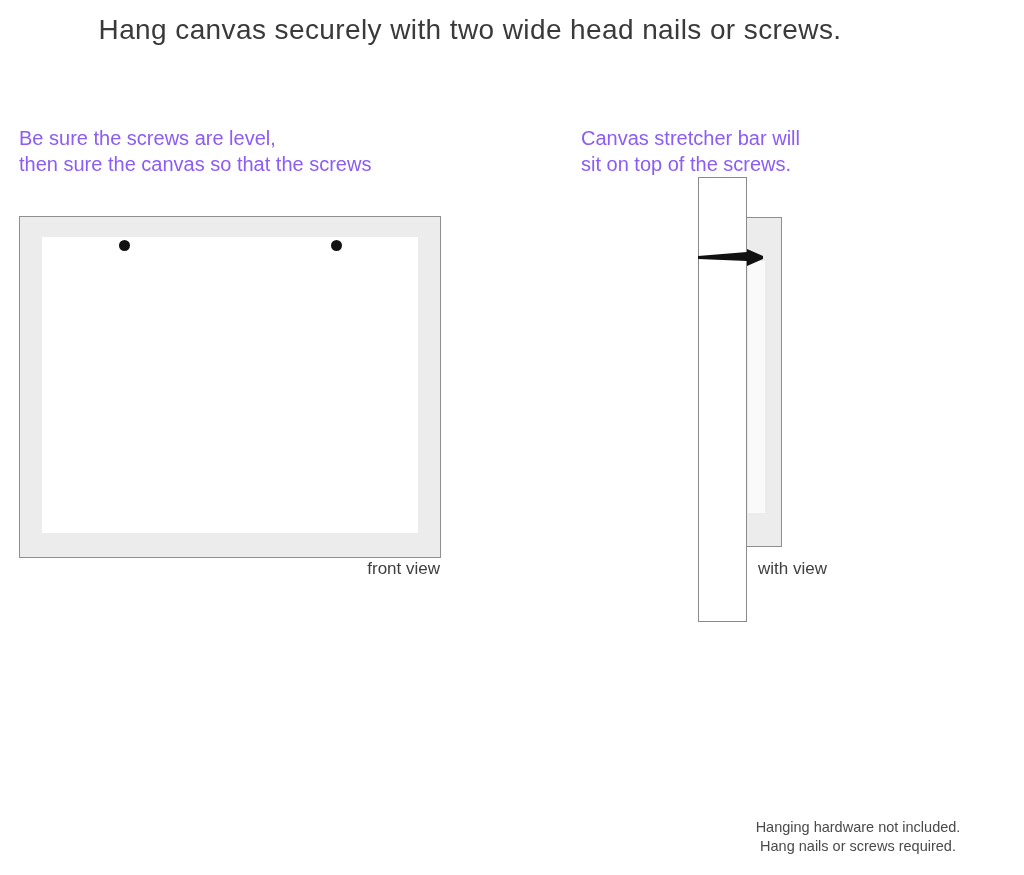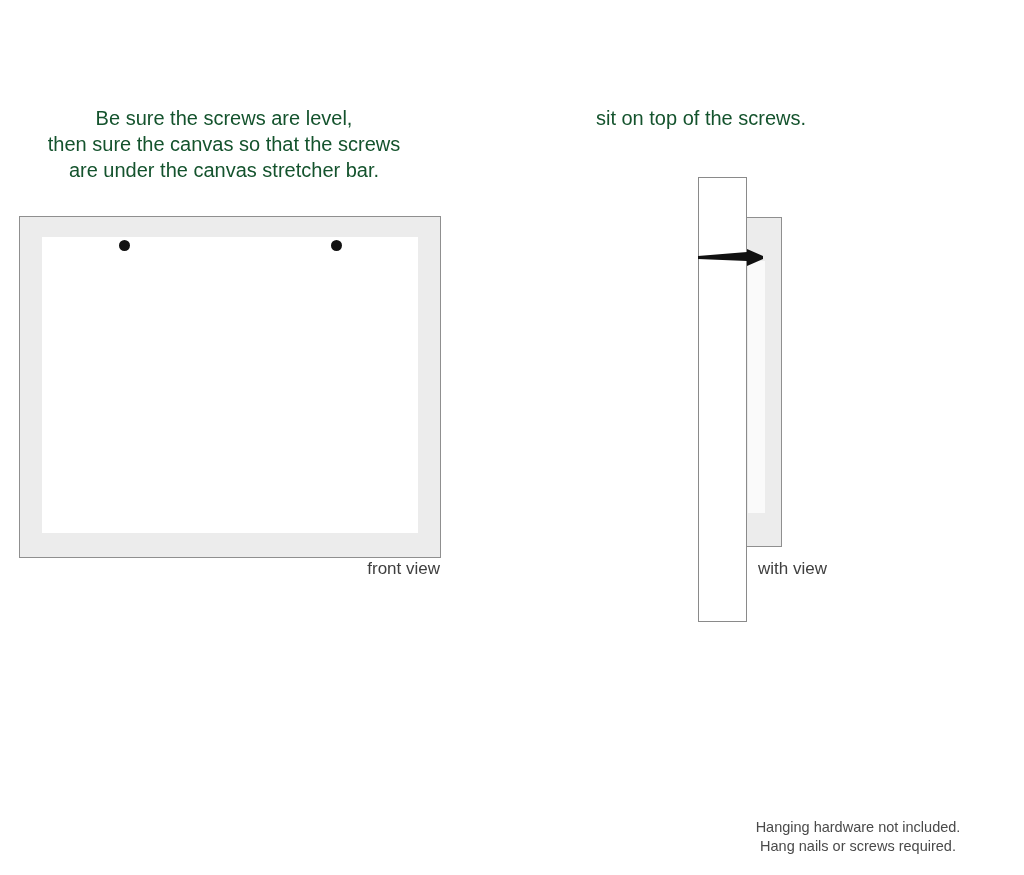--- a/index.html
+++ b/index.html
@@ -22,24 +22,24 @@
     left: 0; top: 14px;
     width: 940px;
     text-align: center;
     font-size: 28px;
     font-weight: 400;
     letter-spacing: 0.4px;
     color: #3a3a3a;
   }
   .instr {
     position: absolute;
-    text-align: center;
     font-size: 20px;
     line-height: 26px;
-    color: #14532d;
+    color: #8b5cf6;
+    margin-top: 20px;
   }
   .instr-left  { left: 19px;  top: 105px; width: 410px; }
   .instr-right { left: 581px; top: 105px; width: 240px; }
 
   .view-label {
     position: absolute;
     font-size: 17px;
     color: #3f3f3f;
   }
   .front-label { left: 240px; top: 559px; width: 200px; text-align: right; }
@@ -107,28 +107,29 @@
     left: 694px; top: 244px;
     width: 74px; height: 26px;
     z-index: 4;
   }
 </style>
 </head>
 <body>
 
 <div class="stage">
 
+  <h1 class="page-title">Hang canvas securely with two wide head nails or screws.</h1>
 
   <div class="instr instr-left">
     <div>Be sure the screws are level,</div>
     <div>then sure the canvas so that the screws</div>
-    <div>are under the canvas stretcher bar.</div>
   </div>
 
   <div class="instr instr-right">
+    <div>Canvas stretcher bar will</div>
     <div>sit on top of the screws.</div>
   </div>
 
   <div class="front-frame"></div>
   <div class="front-face"></div>
   <div class="nail-dot nail-dot-left"></div>
   <div class="nail-dot nail-dot-right"></div>
   <div class="view-label front-label">front view</div>
 
   <div class="side-canvas"></div>

